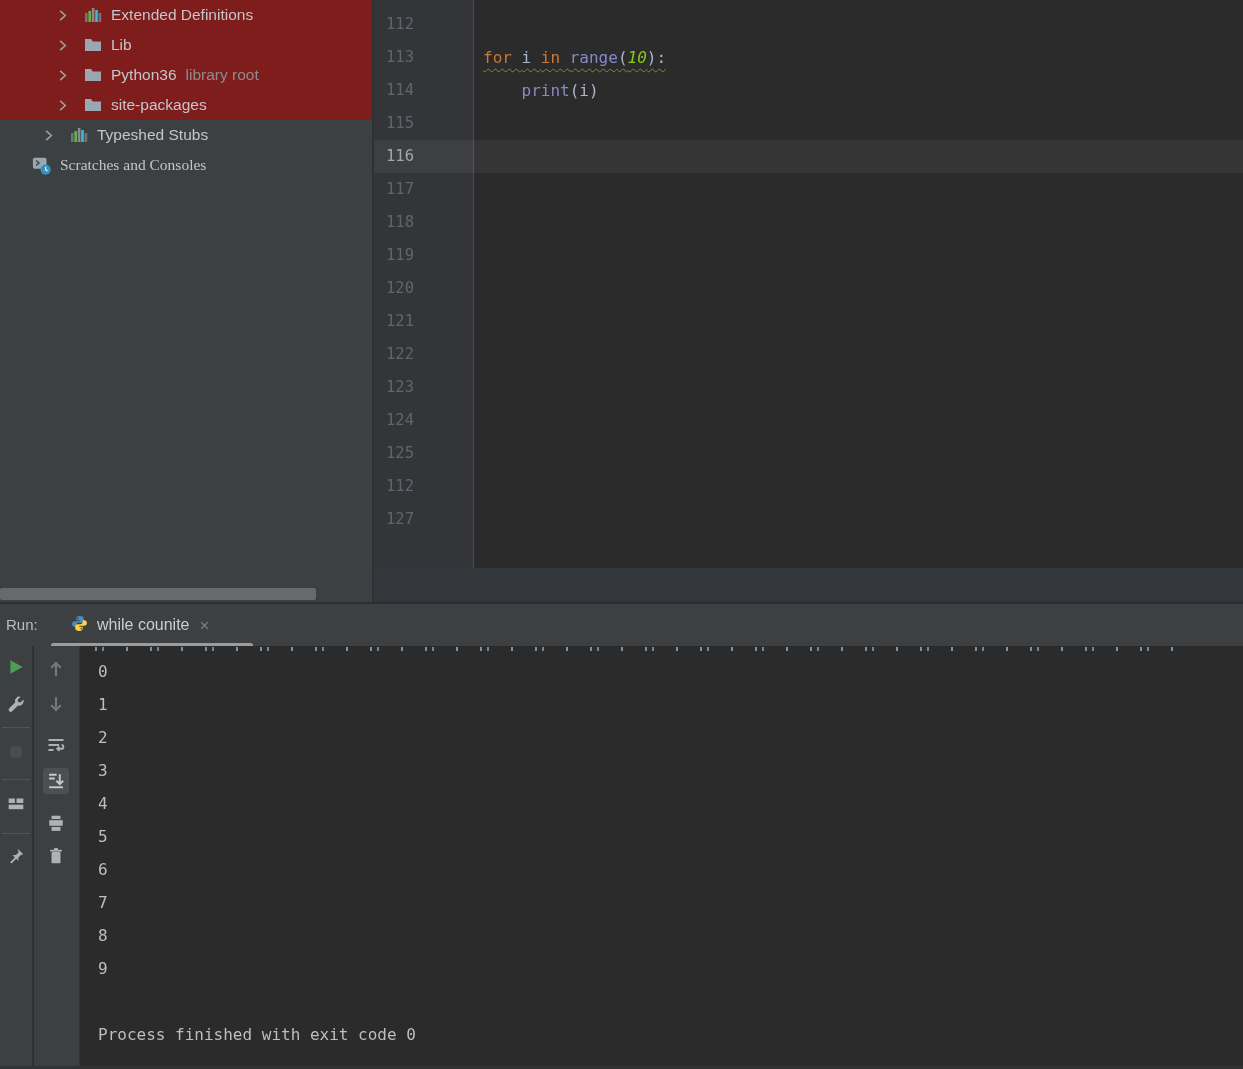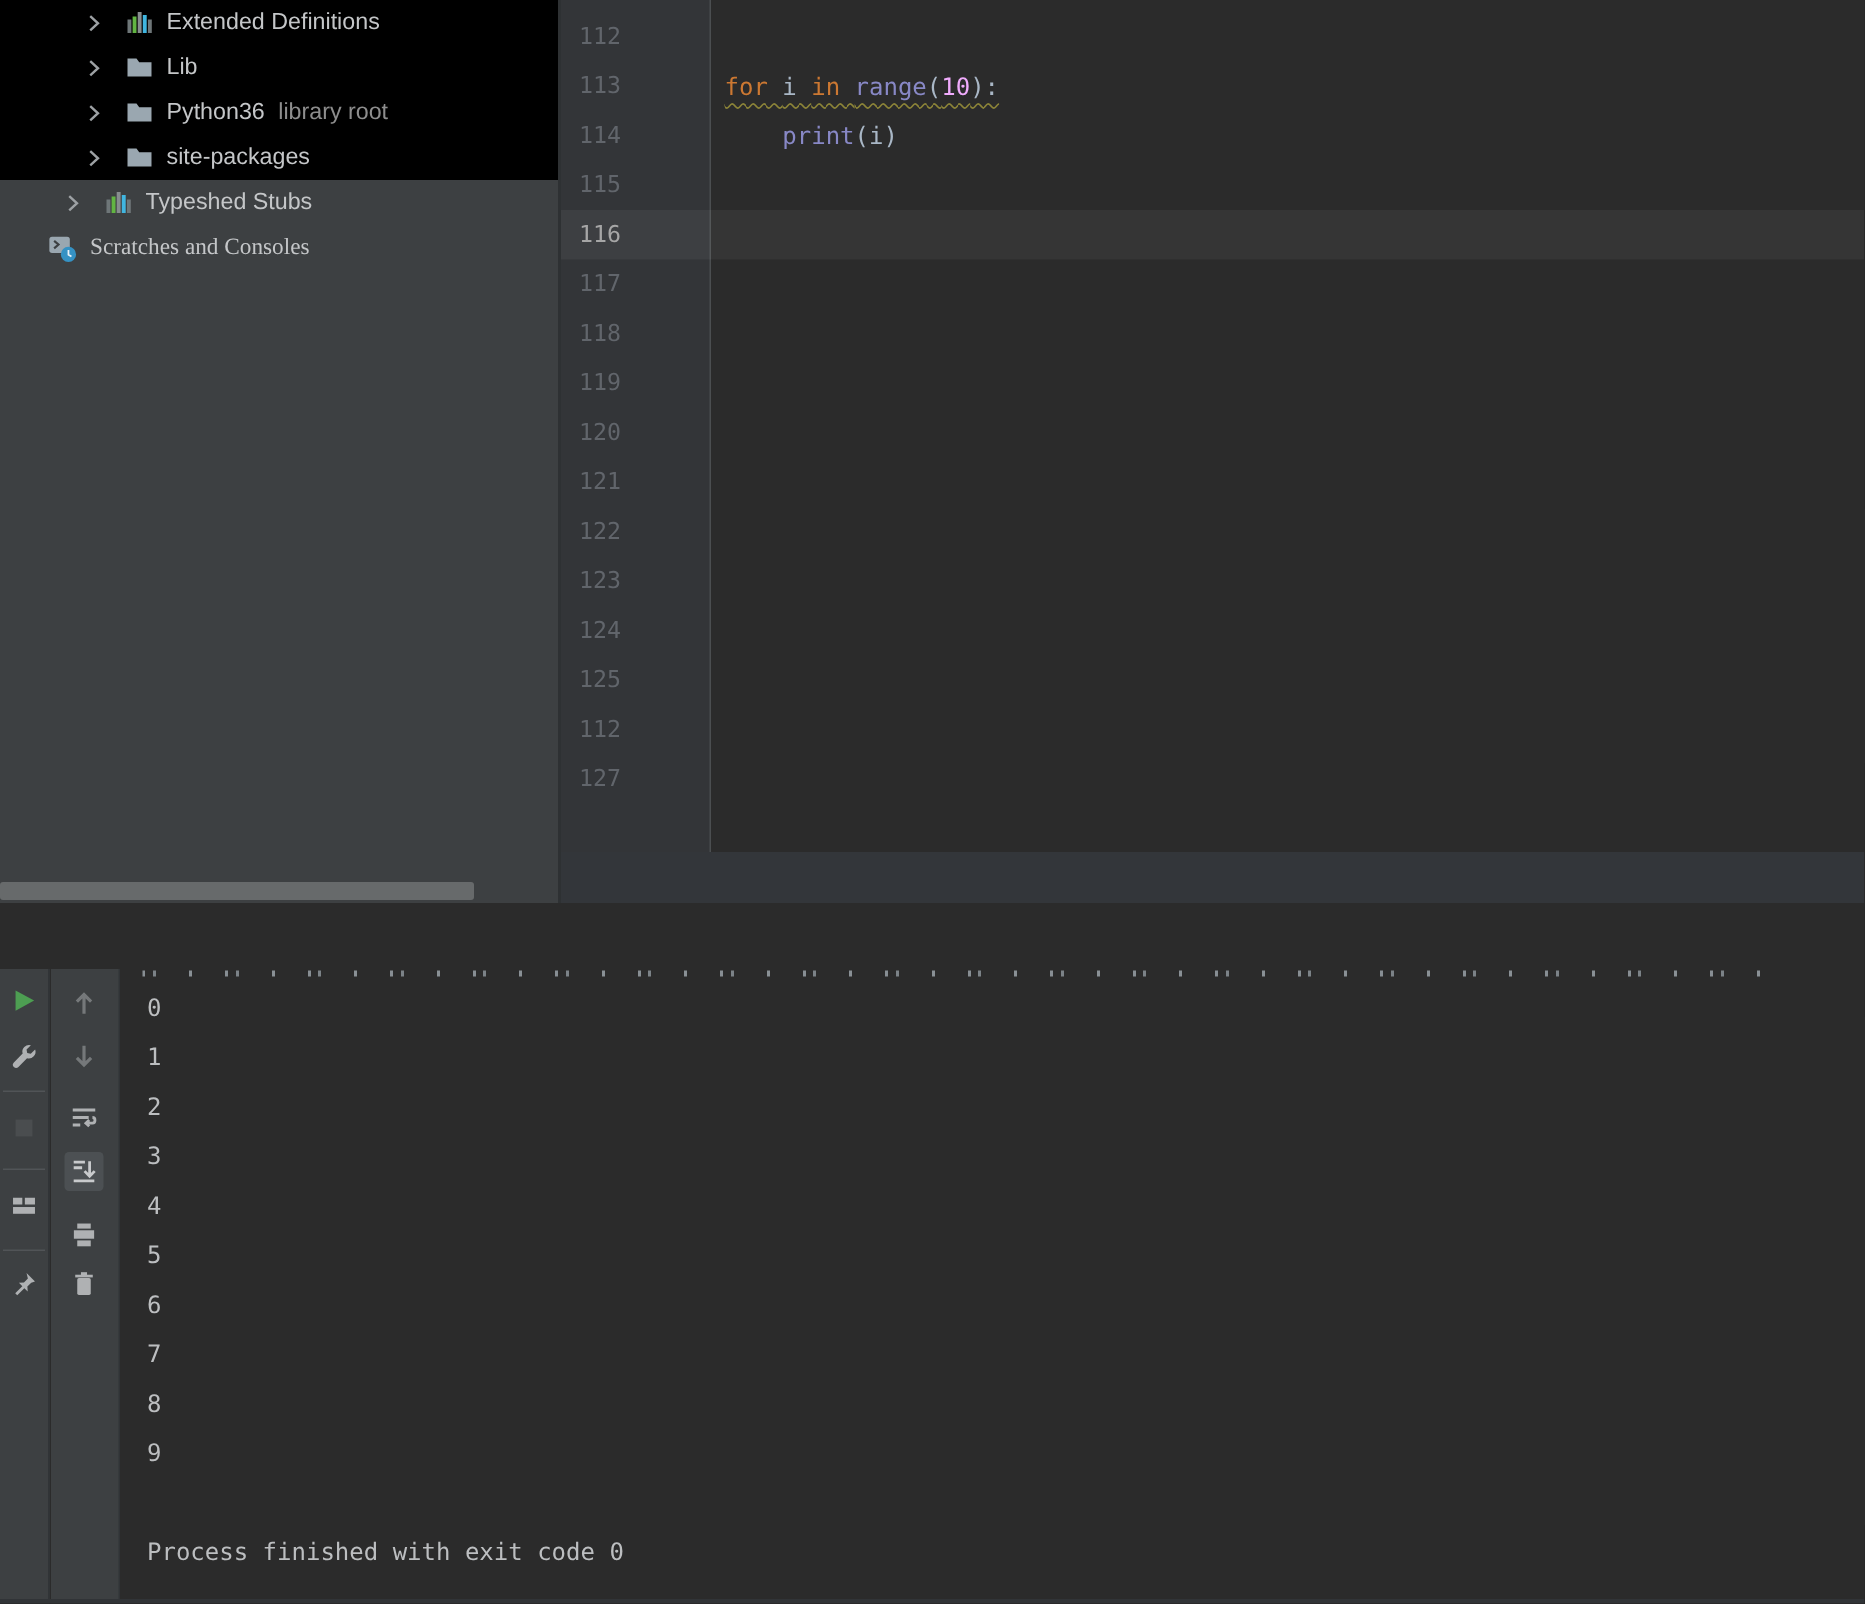--- a/index.html
+++ b/index.html
@@ -3,21 +3,21 @@
 <meta charset="utf-8">
 <style>
   html,body{margin:0;padding:0;background:#2b2b2b;}
   #app{position:relative;width:1243px;height:1069px;overflow:hidden;
        font-family:"Liberation Sans",sans-serif;background:#2b2b2b;}
 
   
   #project-panel{position:absolute;left:0;top:0;width:374px;height:604px;
                  background:#3d4042;border-right:2px solid #2e3133;box-sizing:border-box;}
   .tree-row{height:30px;display:flex;align-items:center;font-size:15.5px;color:#c4c6c8;cursor:default;}
-  .tree-row.sel{background:#000000;}
+  .tree-row.sel{background:#7f1d1d;}
   .tree-chevron{width:15px;height:15px;margin-right:13px;flex:0 0 auto;display:flex;}
   .tree-icon{width:20px;height:20px;margin-right:8px;flex:0 0 auto;display:flex;}
   .tree-suffix{color:#8d8d8d;margin-left:9px;}
   #tree-hscrollbar{position:absolute;left:0;top:588px;width:316px;height:12px;
                    background:rgba(255,255,255,0.22);border-radius:2px;}
 
   
   #editor{position:absolute;left:374px;top:0;width:869px;height:604px;background:#2b2b2b;}
   #editor-gutter-bg{position:absolute;left:0;top:0;width:100px;height:568px;
                     background:#333538;border-right:1px solid #4b4e50;box-sizing:border-box;}
@@ -25,21 +25,21 @@
   #current-line-highlight{position:absolute;left:0;width:869px;height:33px;
                           background:rgba(255,255,255,0.05);}
   .ed-row{position:absolute;left:0;width:100%;height:33px;}
   .ed-ln{position:absolute;left:0;top:0;width:40px;text-align:right;line-height:33px;
          font-family:"DejaVu Sans Mono",monospace;font-size:15.5px;color:#61656b;}
   .ed-row.cur .ed-ln{color:#a6a6a6;}
   .ed-code{position:absolute;left:109px;top:0;line-height:33px;white-space:pre;
            font-family:"DejaVu Sans Mono",monospace;font-size:16px;color:#a9b7c6;}
   .tok-keyword{color:#cc7832;}
   .tok-builtin{color:#8888c6;}
-  .tok-number{color:#f0abfc;}
+  .tok-number{color:#84cc16;font-style:italic;}
   .tok-plain{color:#a9b7c6;}
   .wavy{text-decoration-line:underline;text-decoration-style:wavy;
         text-decoration-color:#8c8437;text-decoration-thickness:1px;text-underline-offset:5px;}
 
   
   #run-panel{position:absolute;left:0;top:602px;width:1243px;height:467px;background:#2b2b2b;}
   #run-header{position:absolute;left:0;top:0;width:1243px;height:44px;background:#3d4042;
               border-top:2px solid #2c2f31;box-sizing:border-box;}
   #run-label{position:absolute;left:6px;top:0;line-height:42px;font-size:15px;color:#bbbcbd;}
   #run-tab{position:absolute;left:51px;top:0;height:42px;display:flex;align-items:center;
@@ -228,20 +228,32 @@
           <span class="ed-ln" data-name="line-number">112</span>
         </div>
         <div class="ed-row" data-name="editor-line-127" style="top: 503px;">
           <span class="ed-ln" data-name="line-number">127</span>
         </div>
       </div>
     <div id="editor-bottom-strip" data-name="editor-hscrollbar-track"></div>
   </div>
 
   <div id="run-panel" data-name="run-tool-window">
+    <div id="run-header" data-name="run-header">
+      <span id="run-label" data-name="run-label">Run:</span>
+      <div id="run-tab" data-name="run-tab">
+        <span class="tab-icon" data-name="python-icon"><svg width="17" height="17" viewBox="0 0 16 16">
+              <path fill="#4B8BBE" d="M8 1C6 1 5 1.8 5 3v2h3.2v.8H3.5C2 5.8 1 6.9 1 8.4S2 11 3.5 11H5V9.3C5 7.9 6.1 7.3 7.1 7.3H10c1 0 2-.8 2-2V3c0-1.2-1.6-2-4-2zM6.3 2.4a.75.75 0 110 1.5.75.75 0 010-1.5z"></path>
+              <path fill="#FFD43B" d="M8 15c2 0 3-.8 3-2v-2H7.8v-.8h4.7c1.5 0 2.5-1.1 2.5-2.6S14 5 12.5 5H11v1.7c0 1.4-1.1 2-2.1 2H6c-1 0-2 .8-2 2V13c0 1.2 1.6 2 4 2zm1.7-1.4a.75.75 0 110-1.5.75.75 0 010 1.5z"></path>
+            </svg></span>
+        <span class="tab-title" data-name="run-tab-title">while counite</span>
+        <span class="tab-close" data-name="close-icon">×</span>
+      </div>
+      <div id="tab-underline" data-name="run-tab-underline"></div>
+    </div>
 
     <div id="col1" data-name="run-toolbar-main">
       <div class="col-sep" style="top:81px" data-name="toolbar-separator"></div>
       <div class="col-sep" style="top:133px" data-name="toolbar-separator"></div>
       <div class="col-sep" style="top:187px" data-name="toolbar-separator"></div>
     <div class="tb-btn" data-name="rerun-button">
           <span data-name="rerun-icon" style="display: flex;">
             <svg width="18" height="18" viewBox="0 0 16 16">
               <path fill="#4d9e52" d="M3 2l11 6-11 6z"></path>
             </svg>

